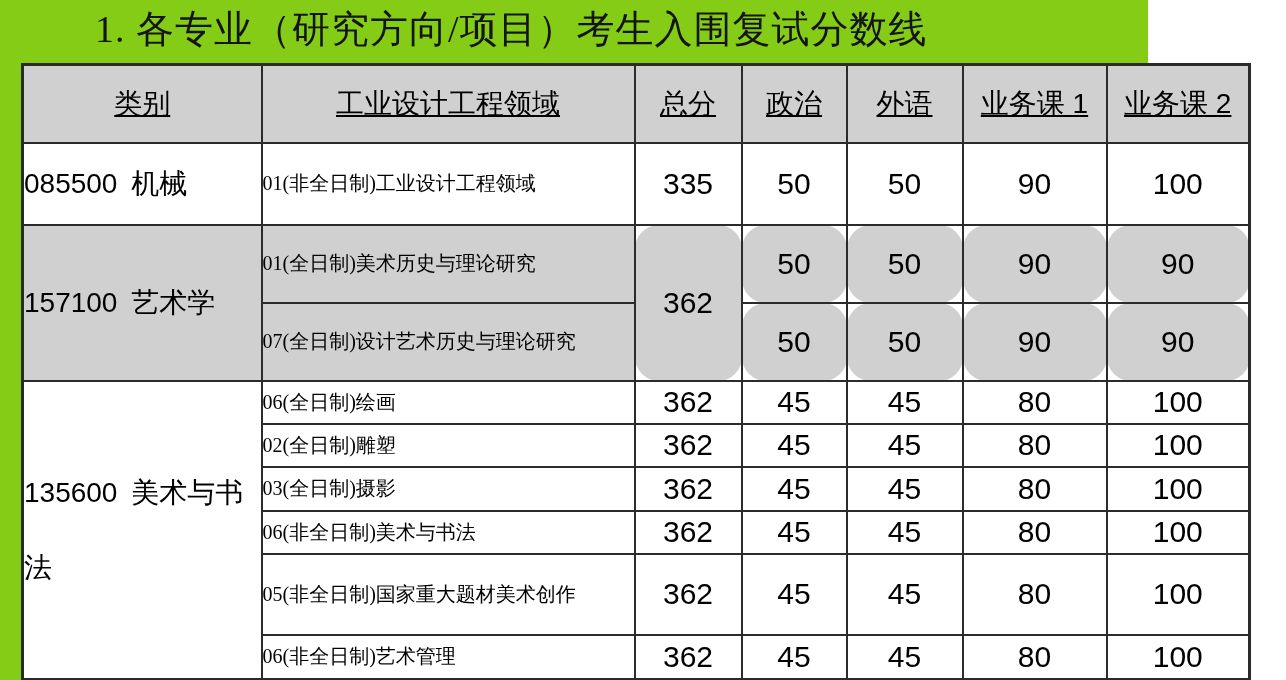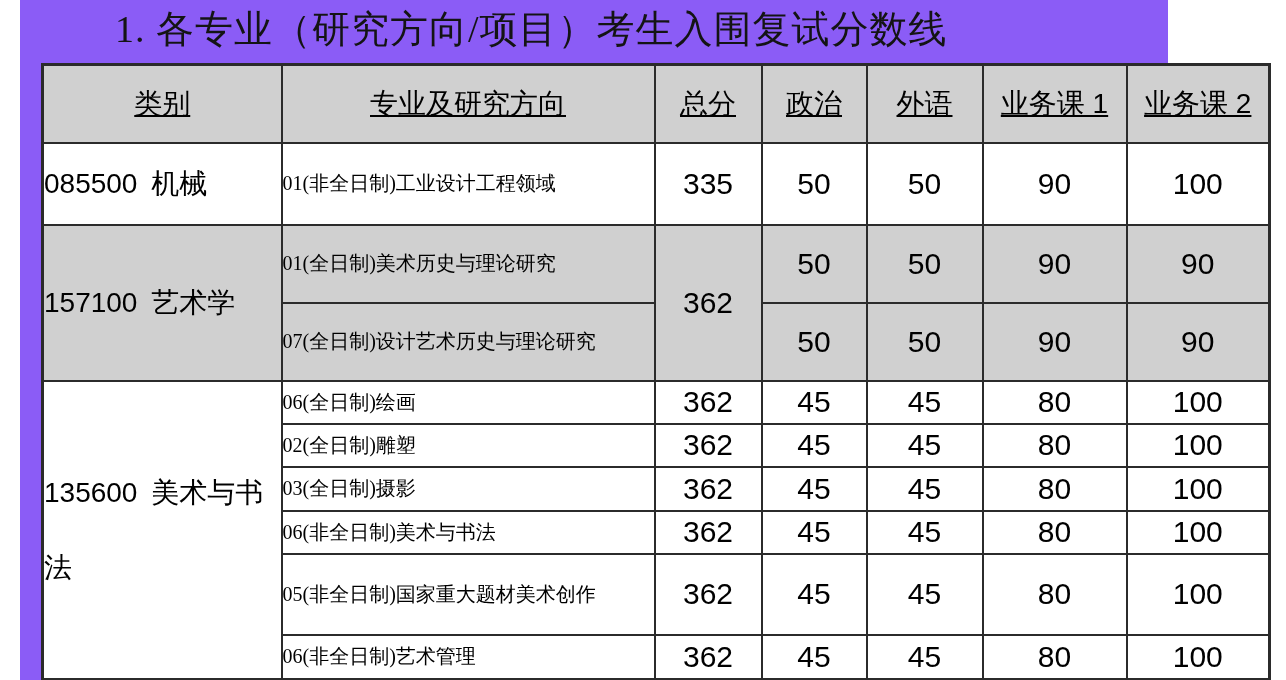--- a/index.html
+++ b/index.html
@@ -9,22 +9,21 @@
     width: 1286px;
     height: 680px;
     overflow: hidden;
     font-family: "Liberation Sans", "DejaVu Sans", sans-serif;
     color: #000000;
   }
   .page {
     position: relative;
     width: 1148px;
     height: 680px;
-    background: #8b5cf6;
-    margin-left: 20px;
+    background: #84cc16;
   }
   .doc-title {
     position: absolute;
     left: 95px;
     top: 4px;
     font-family: "Liberation Serif", "DejaVu Serif", serif;
     font-size: 38px;
     line-height: 50px;
     color: #141414;
     white-space: nowrap;
@@ -69,20 +68,21 @@
     font-family: "Liberation Serif", "DejaVu Serif", serif;
     font-size: 20px;
     line-height: 41px;
     text-align: left;
     padding-left: 10px;
   }
   
   td.num {
     font-size: 30px;
     text-align: center;
+    border-radius: 24px;
   }
   
   .gray { background: #d0d0d0; }
 </style>
 </head>
 <body>
 
 <div class="page">
 
   <div class="doc-title">1. 各专业（研究方向/项目）考生入围复试分数线</div>
@@ -94,21 +94,21 @@
       <col style="width:107px">
       <col style="width:105px">
       <col style="width:116px">
       <col style="width:144px">
       <col style="width:143px">
     </colgroup>
 
     <tbody>
         <tr class="hdr" style="height:78px">
       <th>类别</th>
-      <th>专业及研究方向</th>
+      <th>工业设计工程领域</th>
       <th>总分</th>
       <th>政治</th>
       <th>外语</th>
       <th>业务课 1</th>
       <th>业务课 2</th>
     </tr>
 
     <tr style="height:82px">
       <td class="cat">085500 机械</td>
       <td class="major">01(非全日制)工业设计工程领域</td>

